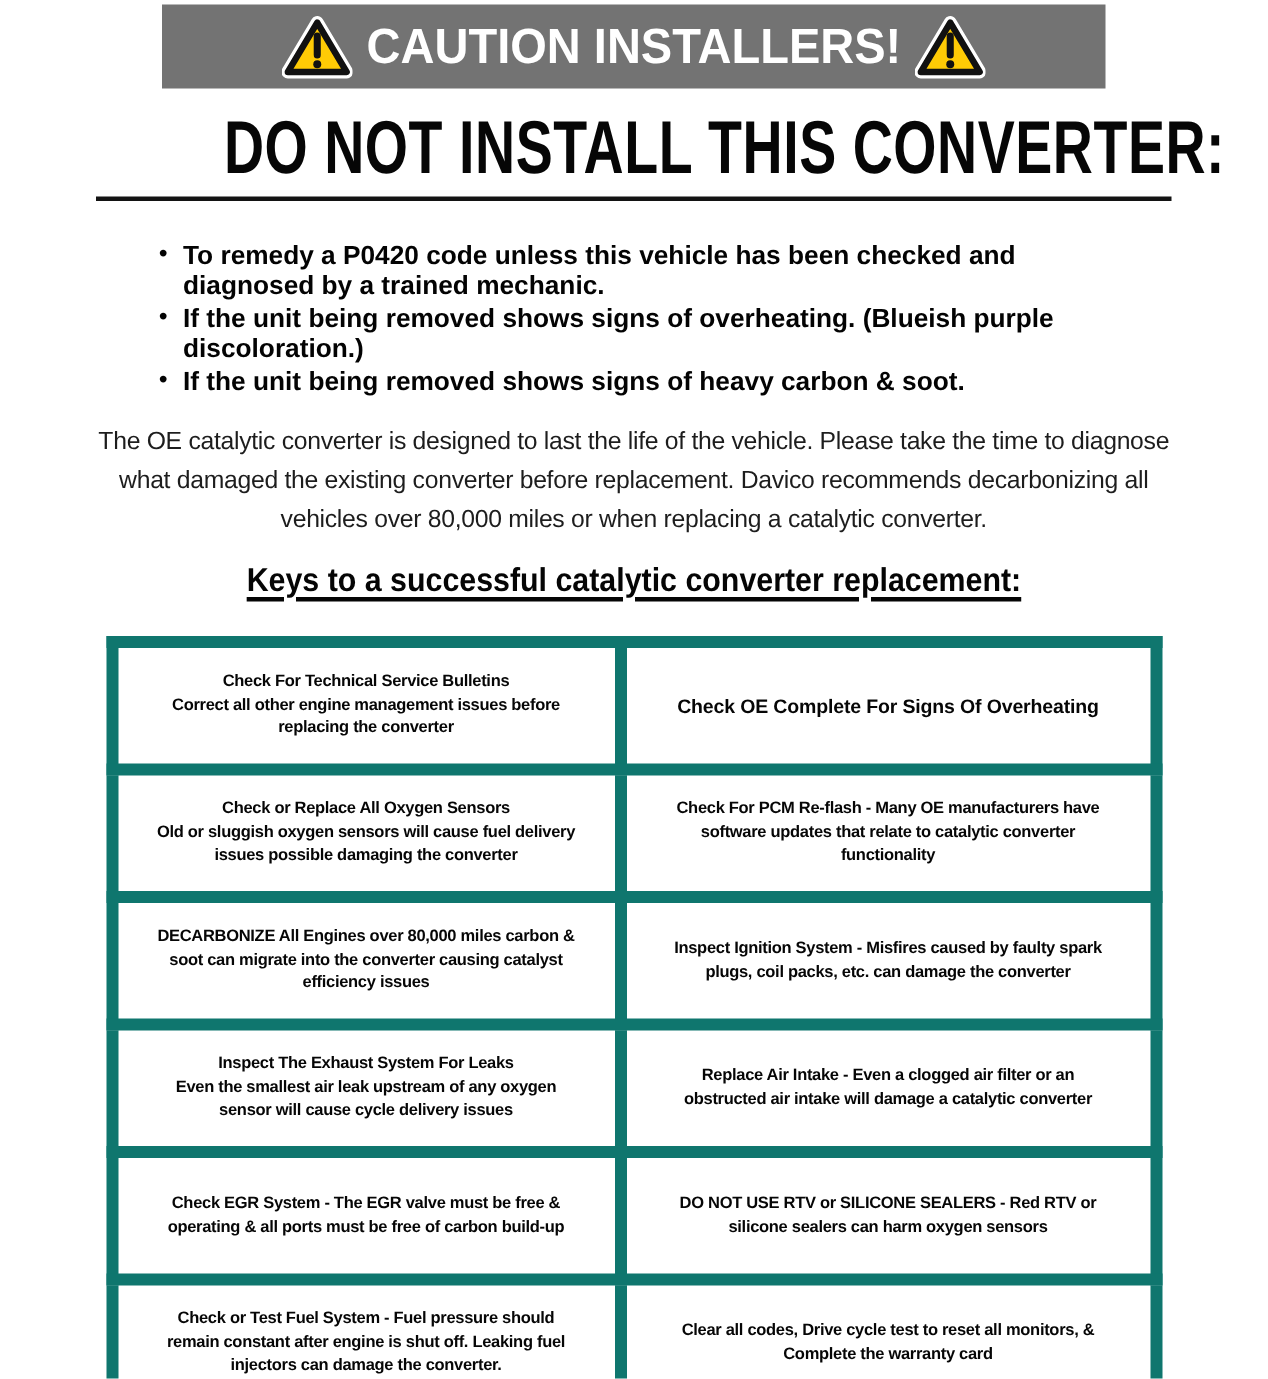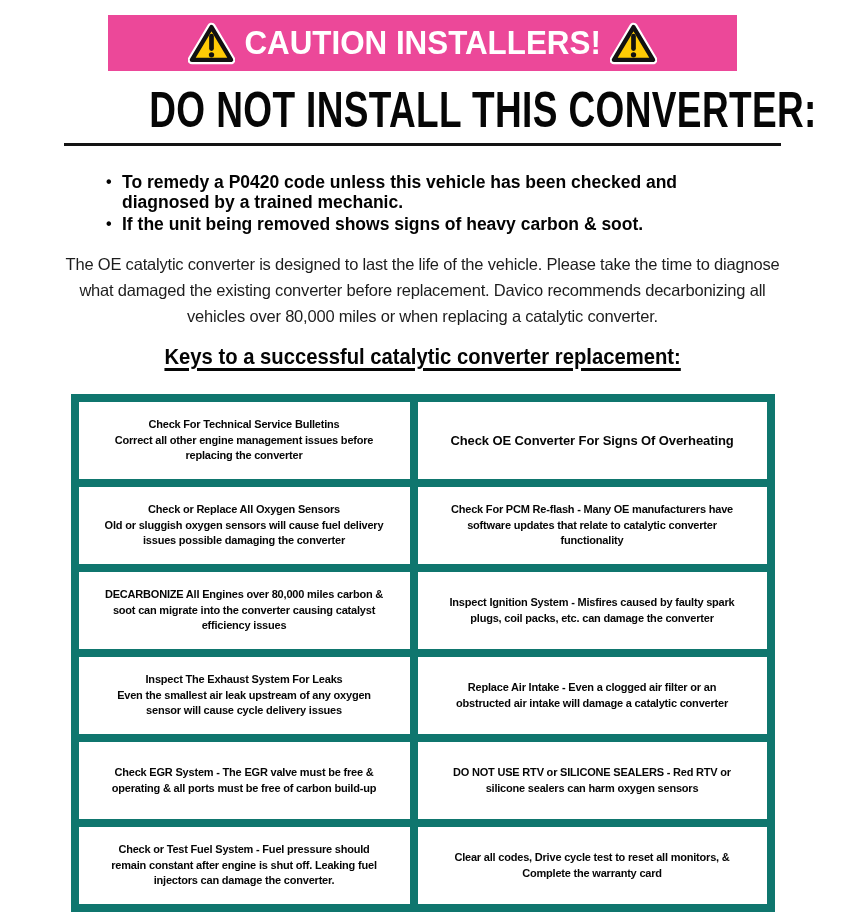--- a/index.html
+++ b/index.html
@@ -11,22 +11,22 @@
     overflow: hidden;
     font-family: "Liberation Sans", sans-serif;
     color: #000;
   }
   .page { width: 845px; height: 919px; position: relative; }
 
   
   .banner {
     width: 629px;
     height: 56px;
-    margin: 15px auto 0;
-    background: #ec4899;
+    margin: 3px auto 0;
+    background: #737373;
     display: flex;
     align-items: center;
     justify-content: center;
   }
   .banner-label {
     color: #ffffff;
     font-weight: bold;
     font-size: 33px;
     letter-spacing: 0px;
     white-space: nowrap;
@@ -155,20 +155,22 @@
 
   <div class="title-wrap">
     <h1 class="title" style="margin:0;">DO NOT INSTALL THIS CONVERTER:</h1>
   </div>
 
   <div class="divider"></div>
 
   <ul class="warnings">
     <li>To remedy a P0420 code unless this vehicle has been checked and
 diagnosed by a trained mechanic.</li>
+    <li>If the unit being removed shows signs of overheating. (Blueish purple
+discoloration.)</li>
     <li>If the unit being removed shows signs of heavy carbon &amp; soot.</li>
   </ul>
 
   <p class="intro">The OE catalytic converter is designed to last the life of the vehicle. Please take the time to diagnose
 what damaged the existing converter before replacement. Davico recommends decarbonizing all
 vehicles over 80,000 miles or when replacing a catalytic converter.</p>
 
   <div class="keys-wrap">
     <h2 class="keys" style="margin:0;">Keys to a successful catalytic converter replacement:</h2>
   </div>
@@ -176,21 +178,21 @@
   <table class="checklist">
     <colgroup>
         <col class="left-col">
         <col class="right-col">
       </colgroup>
     <tbody>
       <tr>
         <td>Check For Technical Service Bulletins
 Correct all other engine management issues before
 replacing the converter</td>
-        <td class="big">Check OE Converter For Signs Of Overheating</td>
+        <td class="big">Check OE Complete For Signs Of Overheating</td>
       </tr>
       <tr>
         <td>Check or Replace All Oxygen Sensors
 Old or sluggish oxygen sensors will cause fuel delivery
 issues possible damaging the converter</td>
         <td>Check For PCM Re-flash - Many OE manufacturers have
 software updates that relate to catalytic converter
 functionality</td>
       </tr>
       <tr>

